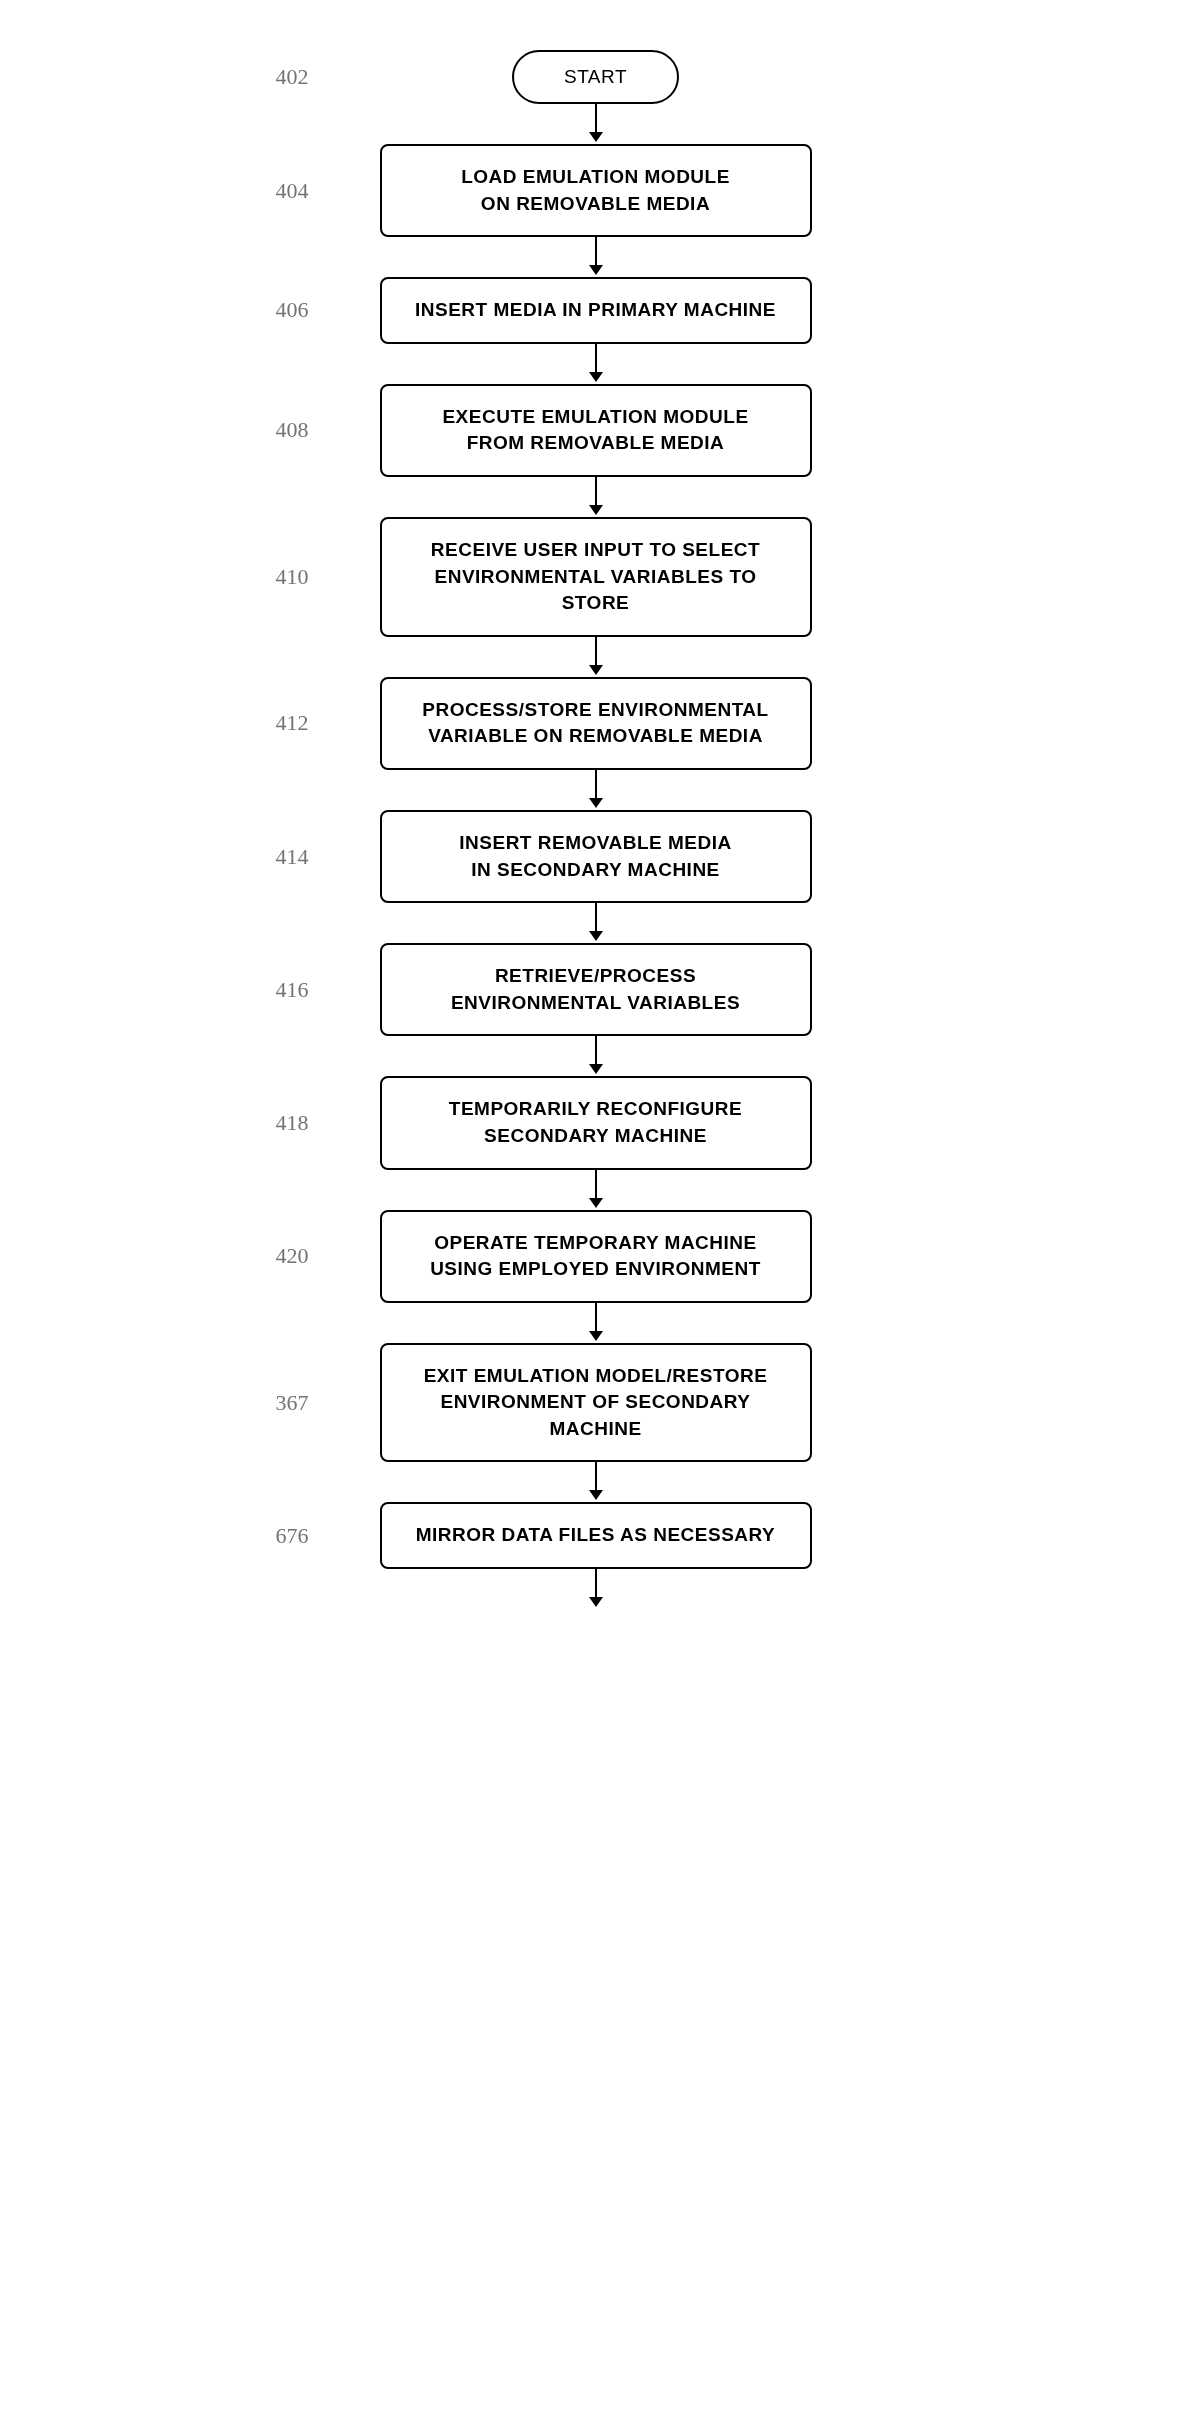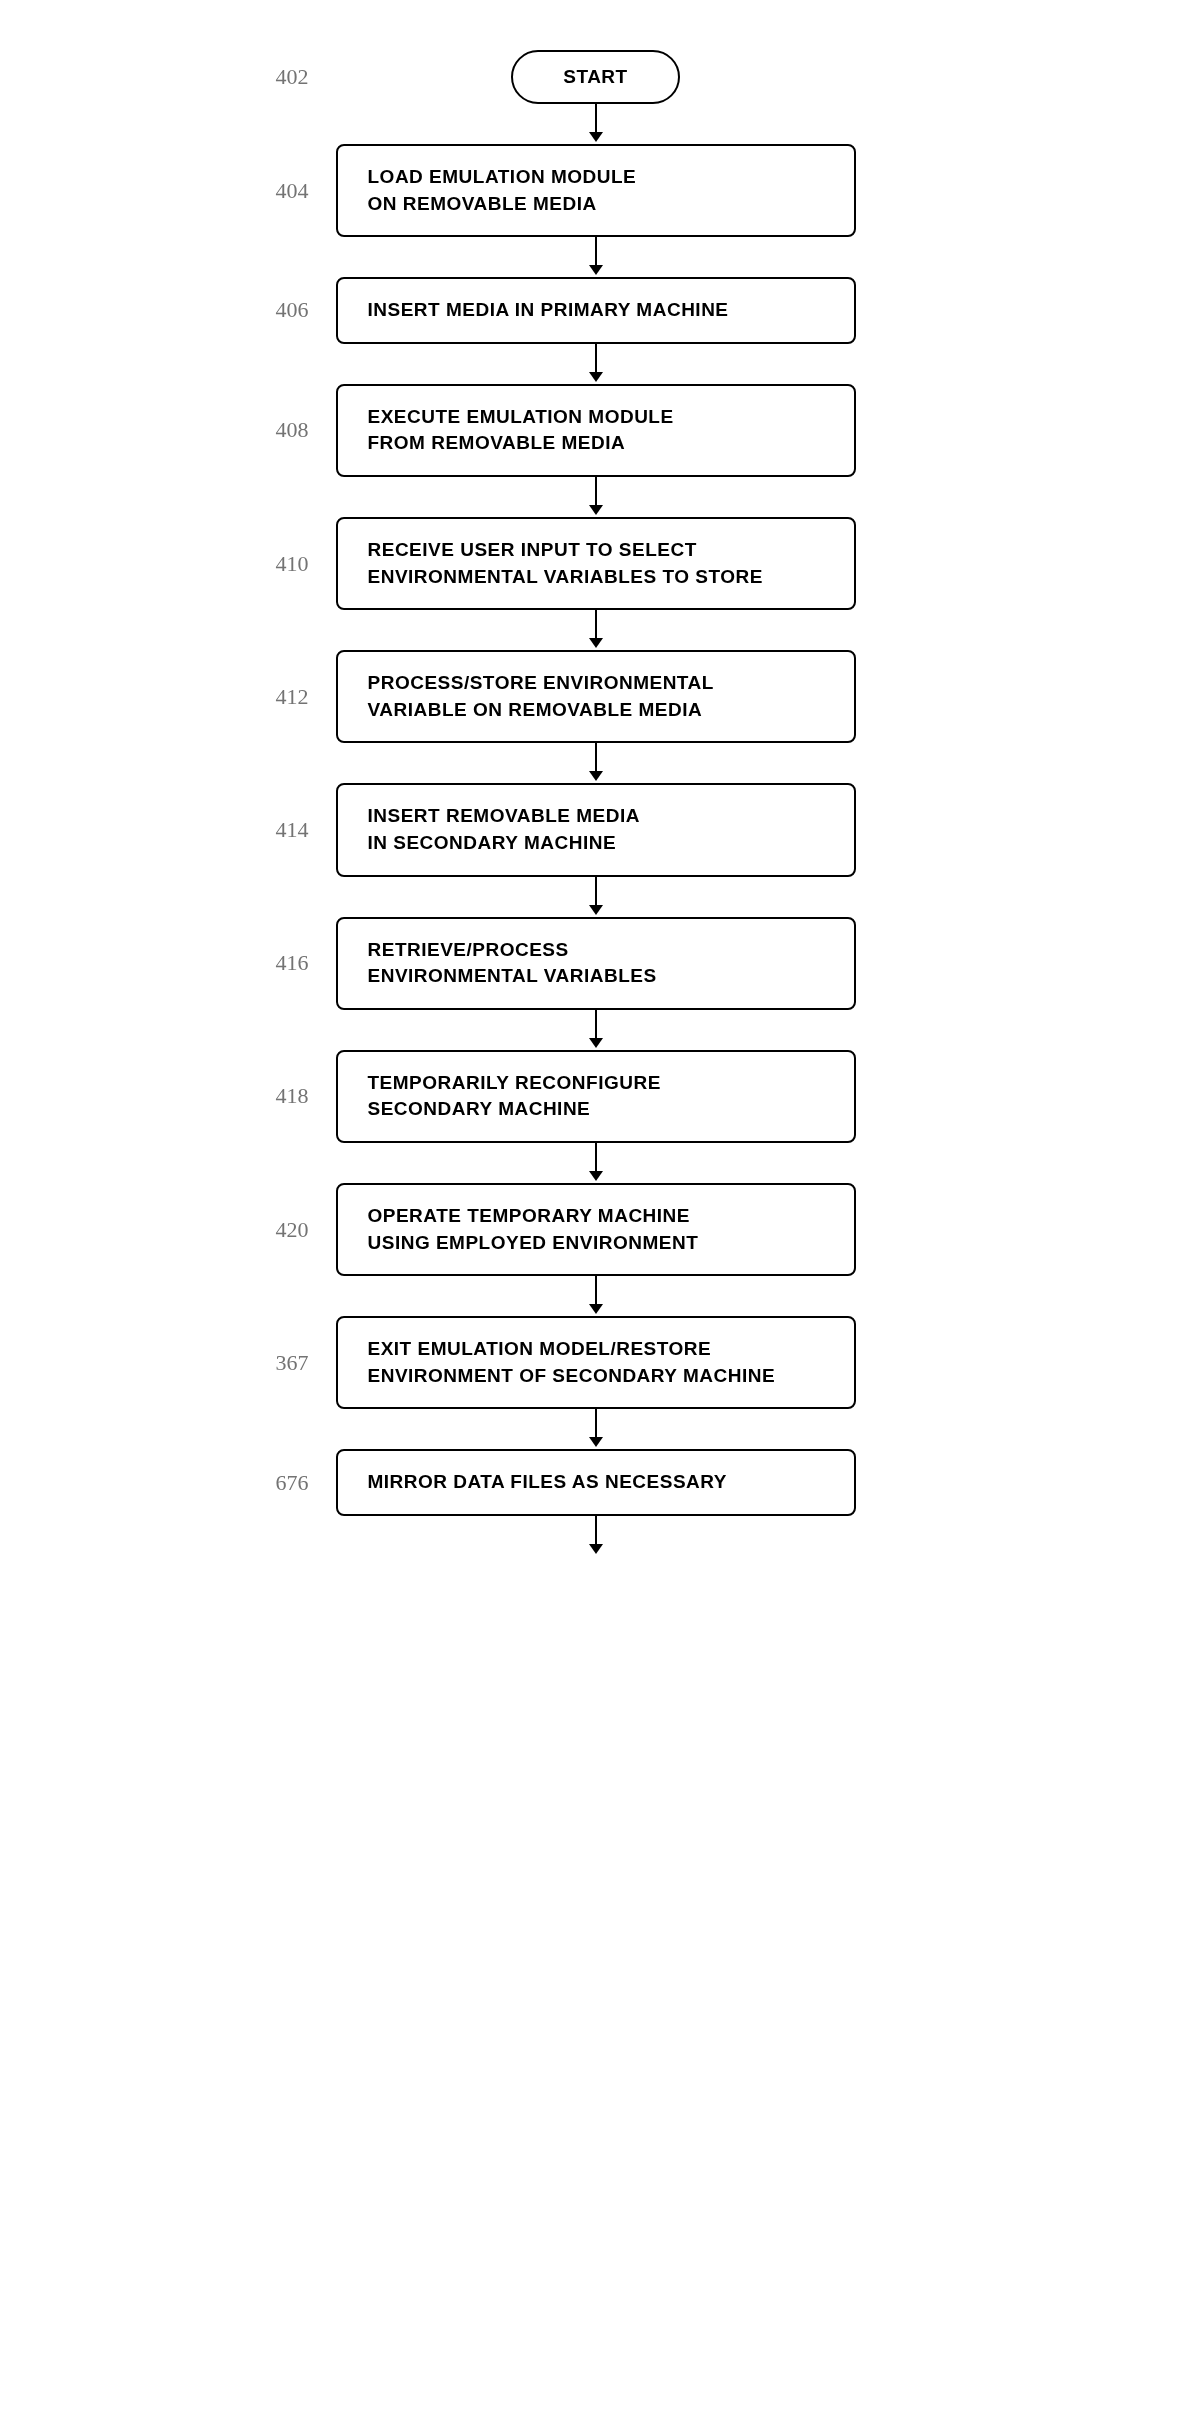--- a/index.html
+++ b/index.html
@@ -47,37 +47,38 @@
     .node-center {
       display: flex;
       justify-content: center;
       width: 100%;
     }
 
     .rounded-rect {
       border: 2px solid #000;
       border-radius: 8px;
       padding: 18px 30px;
+      text-align: center;
       font-size: 19px;
       font-family: Arial, sans-serif;
       font-weight: bold;
       letter-spacing: 0.5px;
-      width: 520px;
+      width: 432px;
       line-height: 1.4;
       background: #fff;
     }
 
     .oval {
       border: 2px solid #000;
       border-radius: 50px;
       padding: 14px 50px;
       text-align: center;
       font-size: 19px;
       font-family: Arial, sans-serif;
-      font-weight: bold;
+      font-weight: normal;
       letter-spacing: 0.5px;
       background: #fff;
       min-width: 160px;
     }
 
     .arrow {
       display: flex;
       justify-content: center;
       width: 100%;
       height: 40px;

